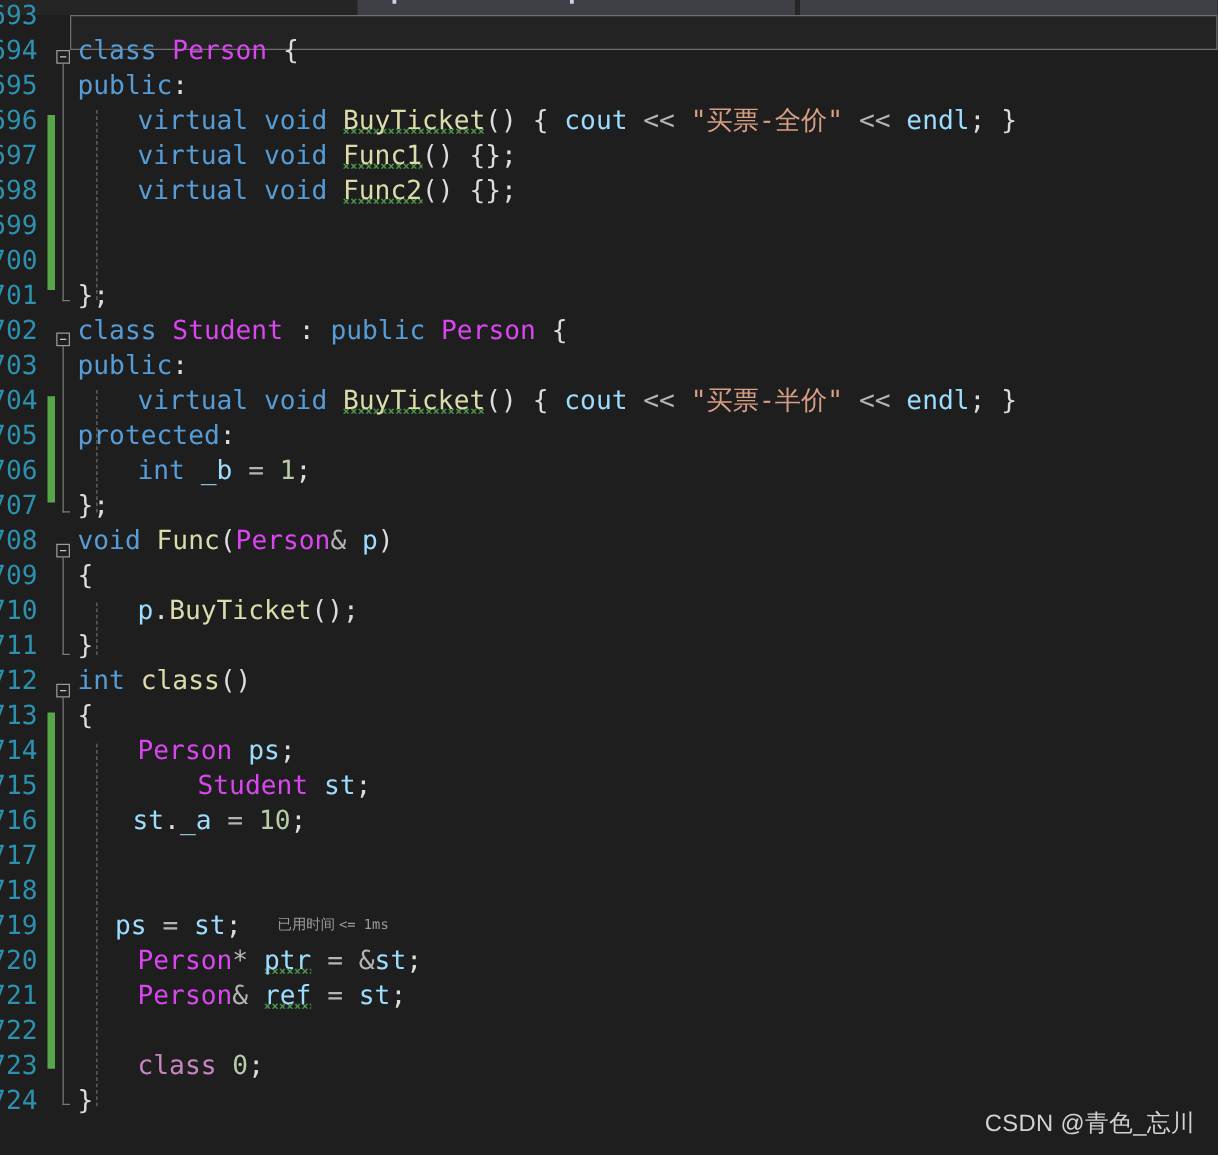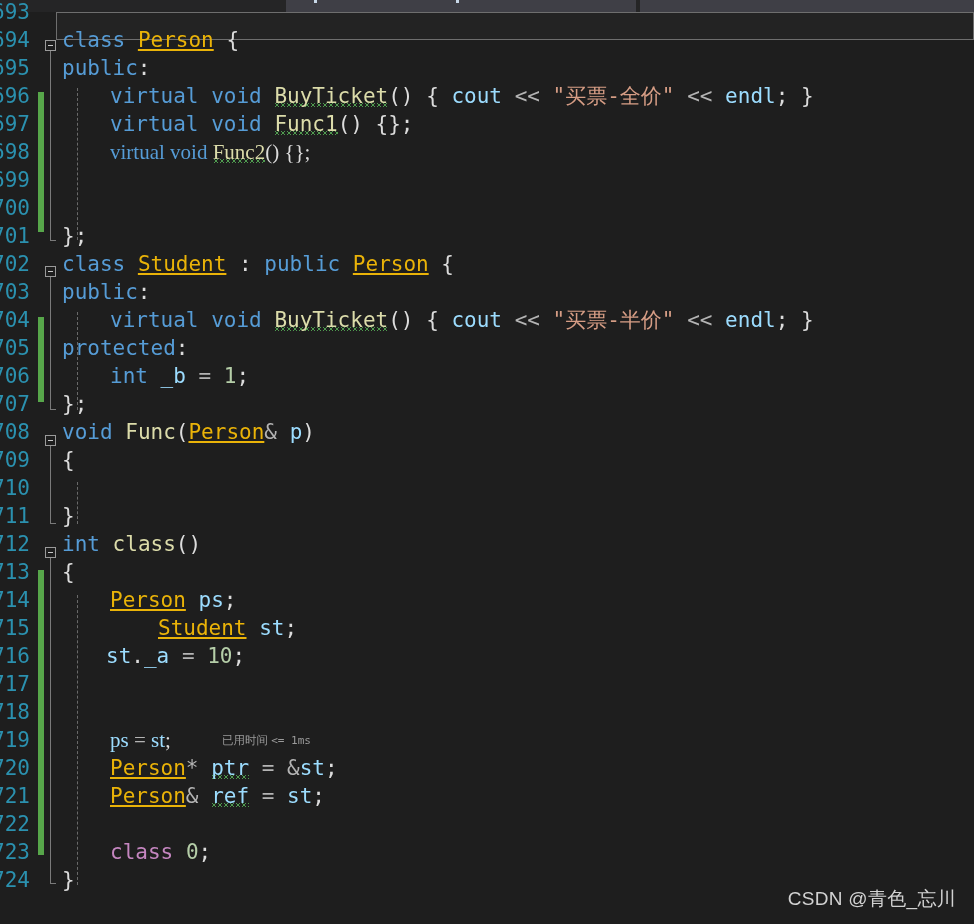--- a/index.html
+++ b/index.html
@@ -94,21 +94,21 @@
     position: absolute; left: 62px; top: 0;
     height: 28.2px; line-height: 28.2px;
     font-size: 21px;
     color: #dcdcdc;
     font-family: "DejaVu Sans Mono", monospace;
     white-space: pre;
   }
 
   
   .k   { color: #569cd6; }  
-  .ty  { color: #eab308; text-decoration: underline; }  
+  .ty  { color: #d946ef; }  
   .fn  { color: #dcdcaa; }  
   .var { color: #9cdcfe; }  
   .str { color: #d69d85; }  
   .num { color: #b5cea8; }  
   .ctl { color: #c586c0; }  
   .pl  { color: #dcdcdc; }  
   .op  { color: #b4b4b4; }  
 
   
   .sq {
@@ -203,21 +203,21 @@
     <div class="code" style="left:110px;"><span class="k">virtual</span><span> </span><span class="k">void</span><span> </span><span class="fn sq">BuyTicket</span><span class="pl">() { </span><span class="var">cout</span><span class="op"> &lt;&lt; </span><span class="str">"买票-全价"</span><span class="op"> &lt;&lt; </span><span class="var">endl</span><span class="pl">; }</span></div>
   </div>
 
   <div class="row" style="top:98px;">
     <div class="lnum">697</div>
     <div class="code" style="left:110px;"><span class="k">virtual</span><span> </span><span class="k">void</span><span> </span><span class="fn sq">Func1</span><span class="pl">() {};</span></div>
   </div>
 
   <div class="row" style="top:126px;">
     <div class="lnum">698</div>
-    <div class="code" style="left:110px;font-family:Liberation Serif, serif;"><span class="k">virtual</span><span> </span><span class="k">void</span><span> </span><span class="fn sq">Func2</span><span class="pl">() {};</span></div>
+    <div class="code" style="left:110px;"><span class="k">virtual</span><span> </span><span class="k">void</span><span> </span><span class="fn sq">Func2</span><span class="pl">() {};</span></div>
   </div>
 
   <div class="row" style="top:154px;">
     <div class="lnum">699</div>
   </div>
 
   <div class="row" style="top:182px;">
     <div class="lnum">700</div>
   </div>
 
@@ -261,20 +261,21 @@
     <div class="code"><span class="k">void</span><span> </span><span class="fn">Func</span><span class="pl">(</span><span class="ty">Person</span><span class="op">&amp; </span><span class="var">p</span><span class="pl">)</span></div>
   </div>
 
   <div class="row" style="top:434px;">
     <div class="lnum">709</div>
     <div class="code"><span class="pl">{</span></div>
   </div>
 
   <div class="row" style="top:462px;">
     <div class="lnum">710</div>
+    <div class="code" style="left:110px;"><span class="var">p</span><span class="pl">.</span><span class="fn">BuyTicket</span><span class="pl">();</span></div>
   </div>
 
   <div class="row" style="top:490px;">
     <div class="lnum">711</div>
     <div class="code"><span class="pl">}</span></div>
   </div>
 
   <div class="row" style="top:518px;">
     <div class="lnum">712</div>
     <div class="code"><span class="k">int</span><span> </span><span class="fn">class</span><span class="pl">()</span></div>
@@ -303,21 +304,21 @@
   <div class="row" style="top:658px;">
     <div class="lnum">717</div>
   </div>
 
   <div class="row" style="top:686px;">
     <div class="lnum">718</div>
   </div>
 
   <div class="row" style="top:714px;">
     <div class="lnum">719</div>
-    <div class="code" style="left:110px;font-family:Liberation Serif, serif;"><span class="var">ps</span><span class="op"> = </span><span class="var">st</span><span class="pl">;</span></div>
+    <div class="code" style="left:92px;"><span class="var">ps</span><span class="op"> = </span><span class="var">st</span><span class="pl">;</span></div>
     <div class="inlinehint" style="left:222px; top:0;"><span>已用时间</span> <span class="ms">&lt;= 1ms</span></div>
   </div>
 
   <div class="row" style="top:742px;">
     <div class="lnum">720</div>
     <div class="code" style="left:110px;"><span class="ty">Person</span><span class="op">* </span><span class="var sq">ptr</span><span class="op"> = </span><span class="op">&amp;</span><span class="var">st</span><span class="pl">;</span></div>
   </div>
 
   <div class="row" style="top:770px;">
     <div class="lnum">721</div>

